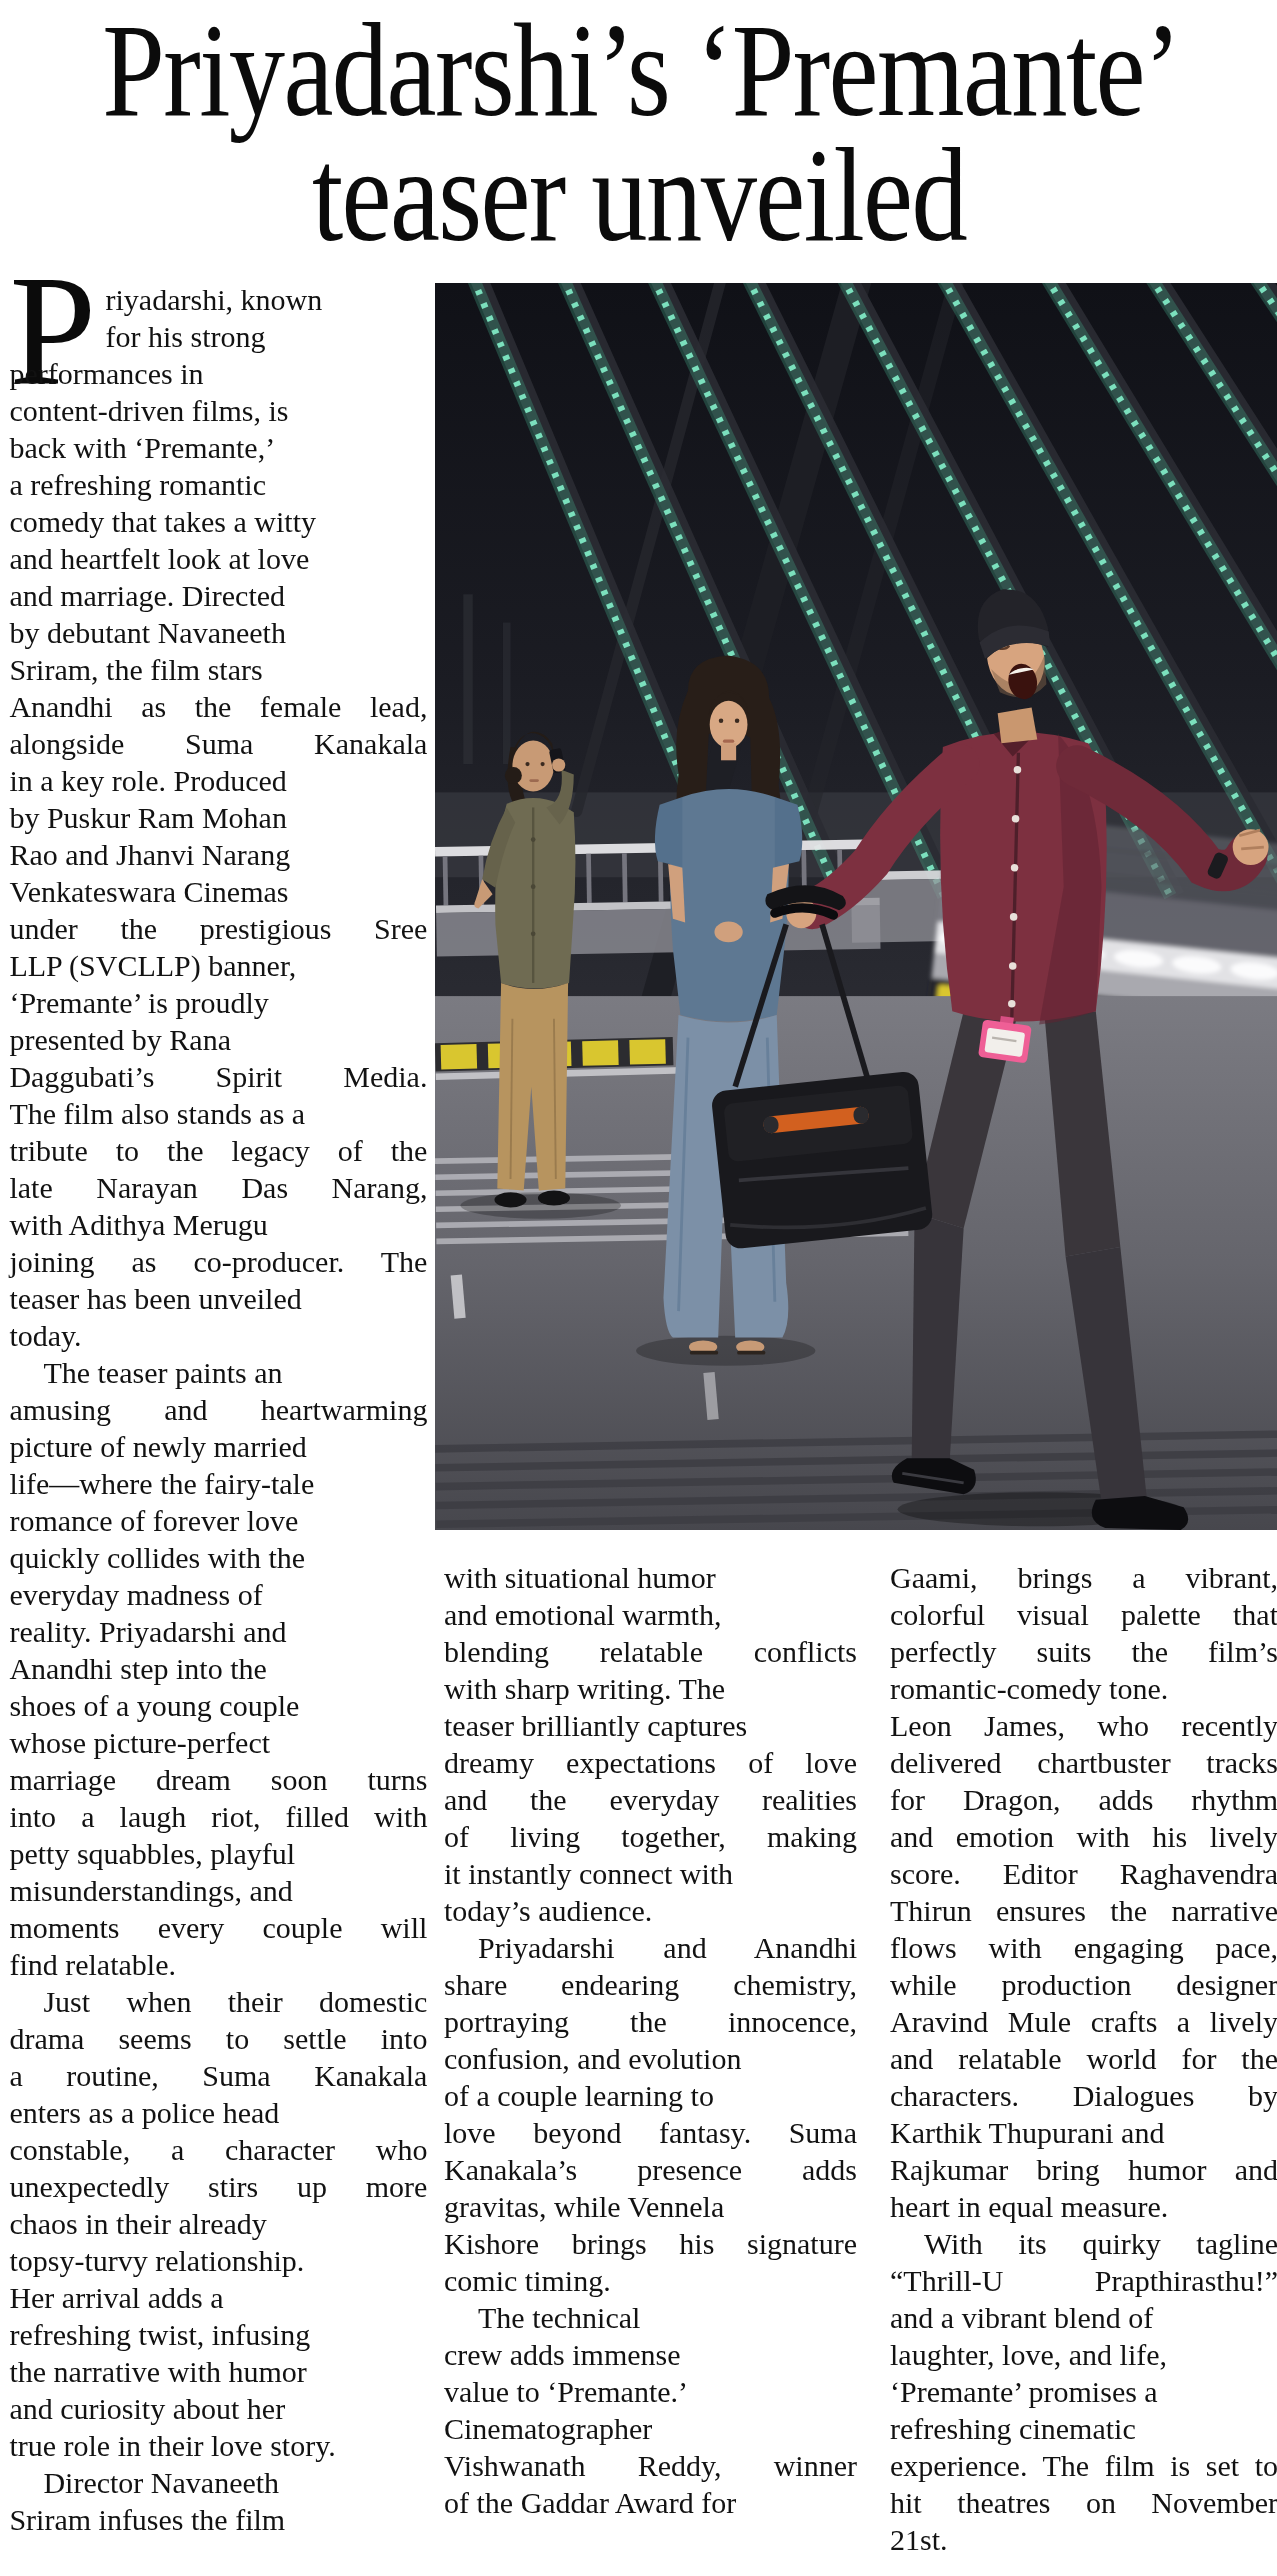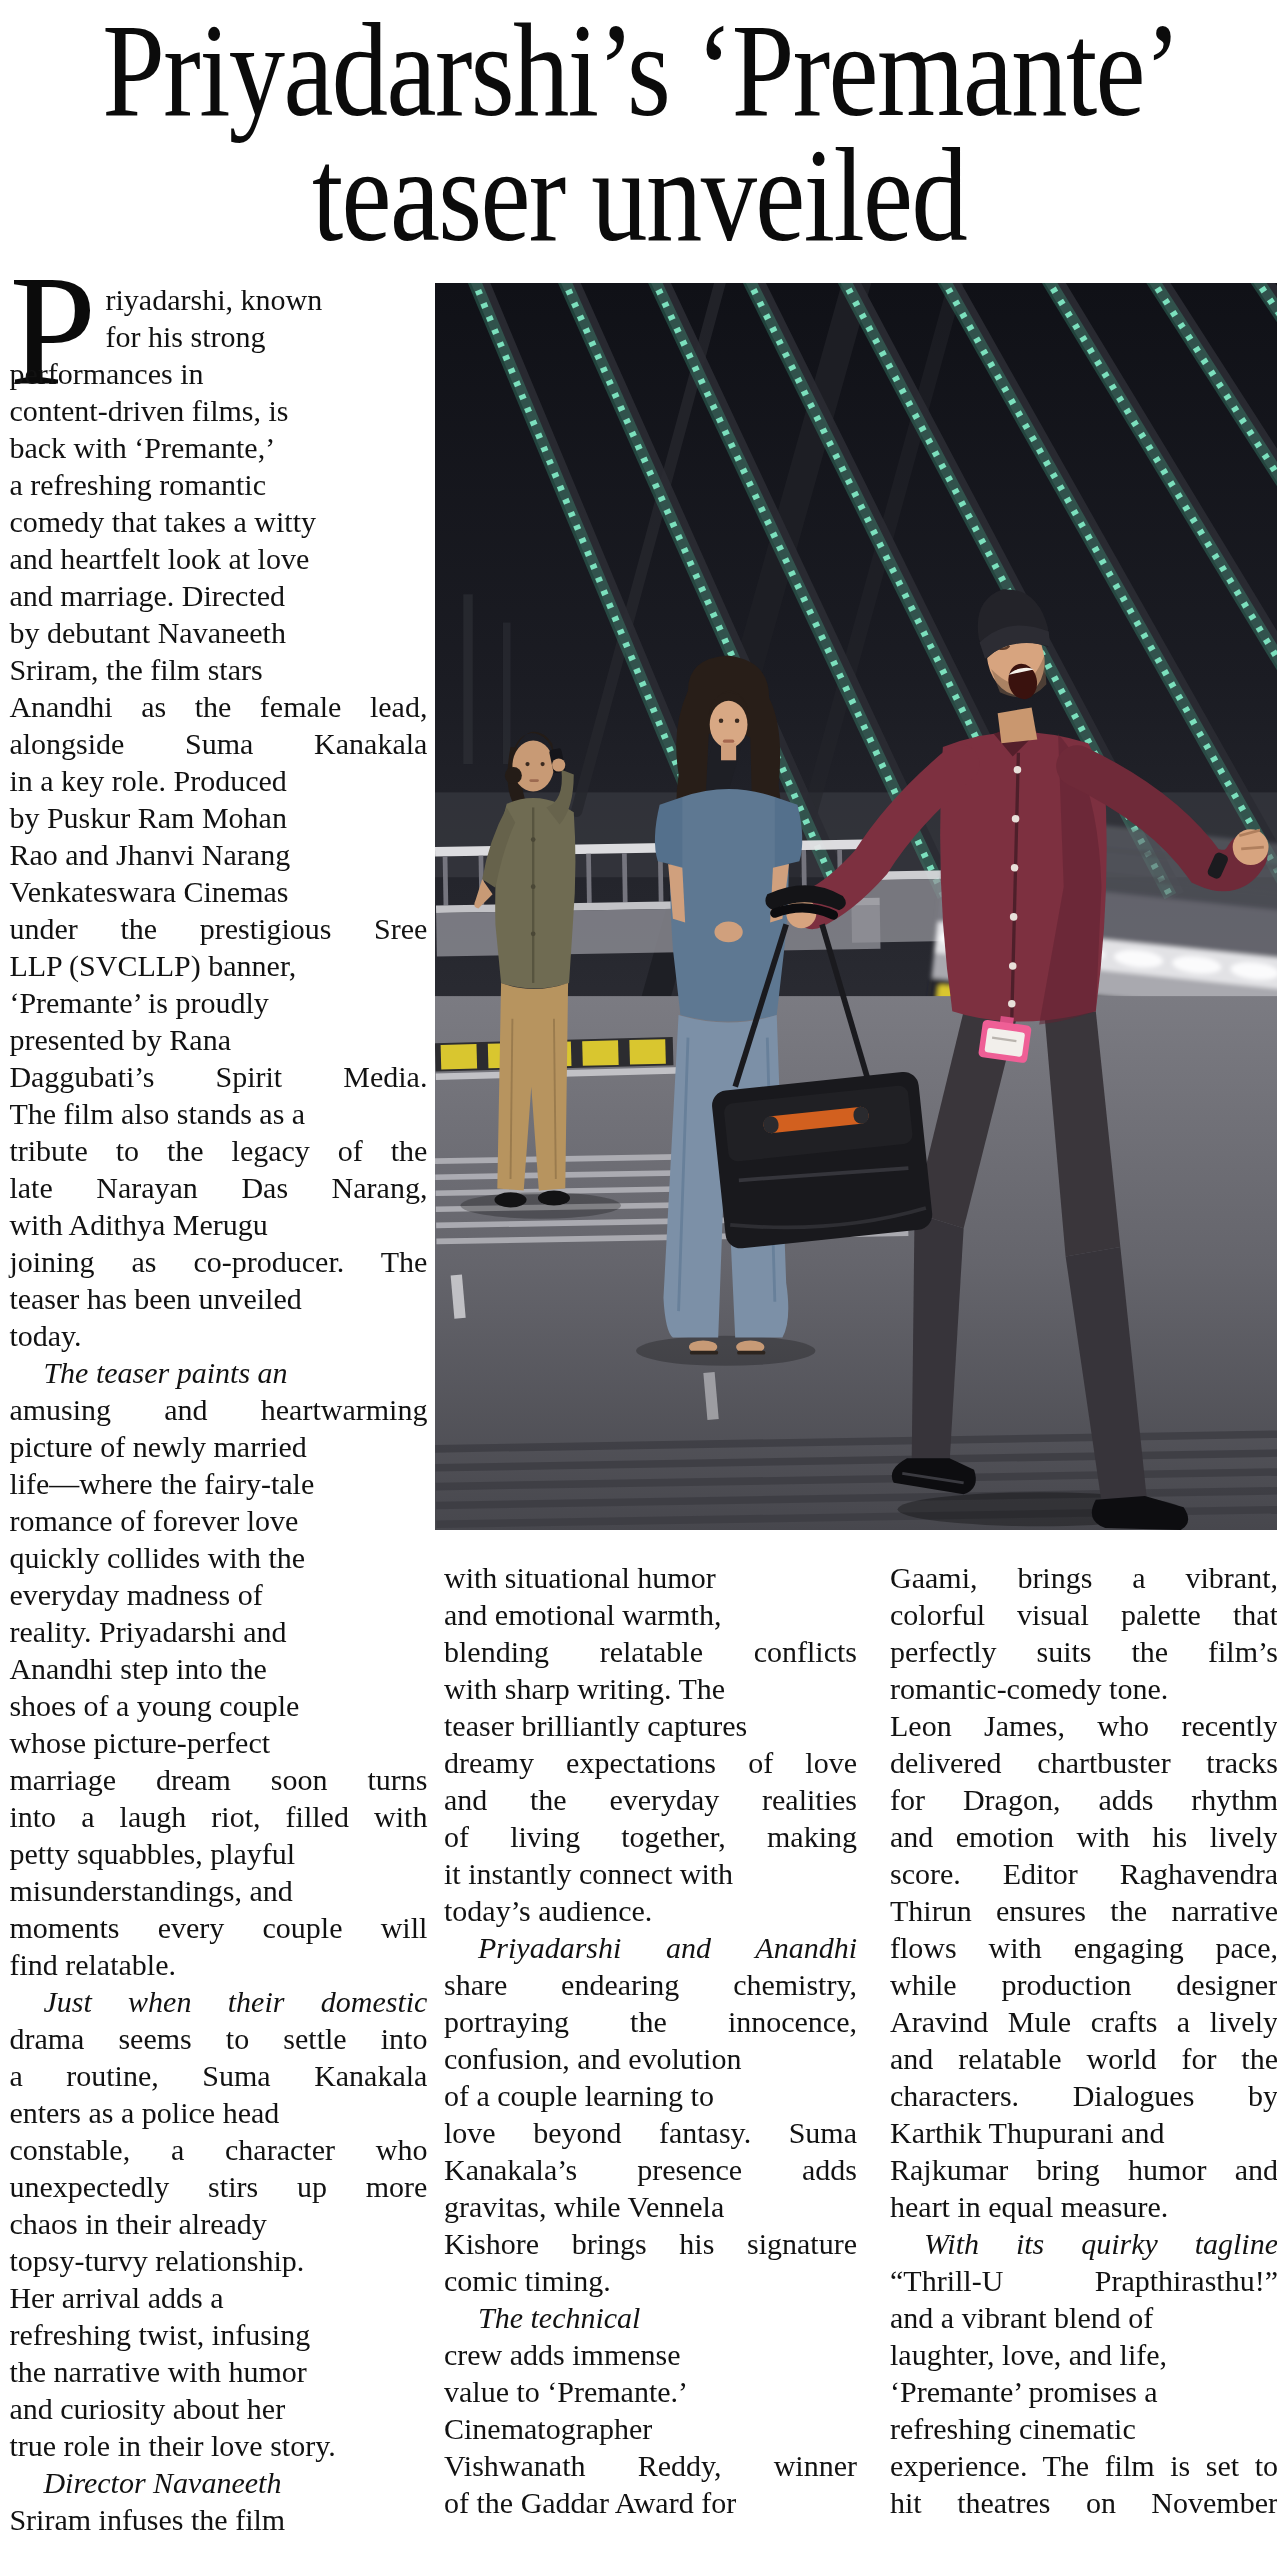--- a/index.html
+++ b/index.html
@@ -10,21 +10,21 @@
   
   .headline{position:absolute;top:0;left:0;width:1278px;text-align:center;margin-top:8px;}
   .hl{font-size:134px;line-height:125px;font-weight:400;white-space:nowrap;
       transform:scaleX(0.84);transform-origin:50% 50%;letter-spacing:-1.9px;color:#0b0b0b;}
   
   .col{position:absolute;font-size:30px;line-height:37px;}
   #col-left{left:9.4px;top:281px;width:418px;}
   #col-mid{left:436px;top:1559px;width:413px;margin-left:8px;}
   #col-right{left:890px;top:1559px;width:388px;}
   .line{white-space:pre;}
-  .line.indent{text-indent:34px;font-style:italic;}
+  .line.indent{text-indent:34px;}
   .line.just{white-space:normal;text-align:justify;text-align-last:justify;}
   .dropcap{float:left;font-size:156px;line-height:1;height:117px;
            margin:-28px 9.4px -17px 0;font-weight:400;color:#0b0b0b;}
   
   #photo{position:absolute;left:435px;top:283px;width:843px;height:1247px;overflow:hidden;background:#17181e;}
   #photo svg{display:block;width:100%;height:100%;}
 </style>
 </head>
 <body>
 
@@ -424,15 +424,16 @@
       <div class="line just"><span>Rajkumar bring humor and</span></div>
       <div class="line"><span>heart in equal measure.</span></div>
       <div class="line indent just"><span>With its quirky tagline</span></div>
       <div class="line just"><span>“Thrill-U Prapthirasthu!”</span></div>
       <div class="line"><span>and a vibrant blend of</span></div>
       <div class="line"><span>laughter, love, and life,</span></div>
       <div class="line"><span>‘Premante’ promises a</span></div>
       <div class="line"><span>refreshing cinematic</span></div>
       <div class="line just"><span>experience. The film is set to</span></div>
       <div class="line just"><span>hit theatres on November</span></div>
+      <div class="line"><span>21st.</span></div>
     </div>
 </div>
 
 
 </body></html>

